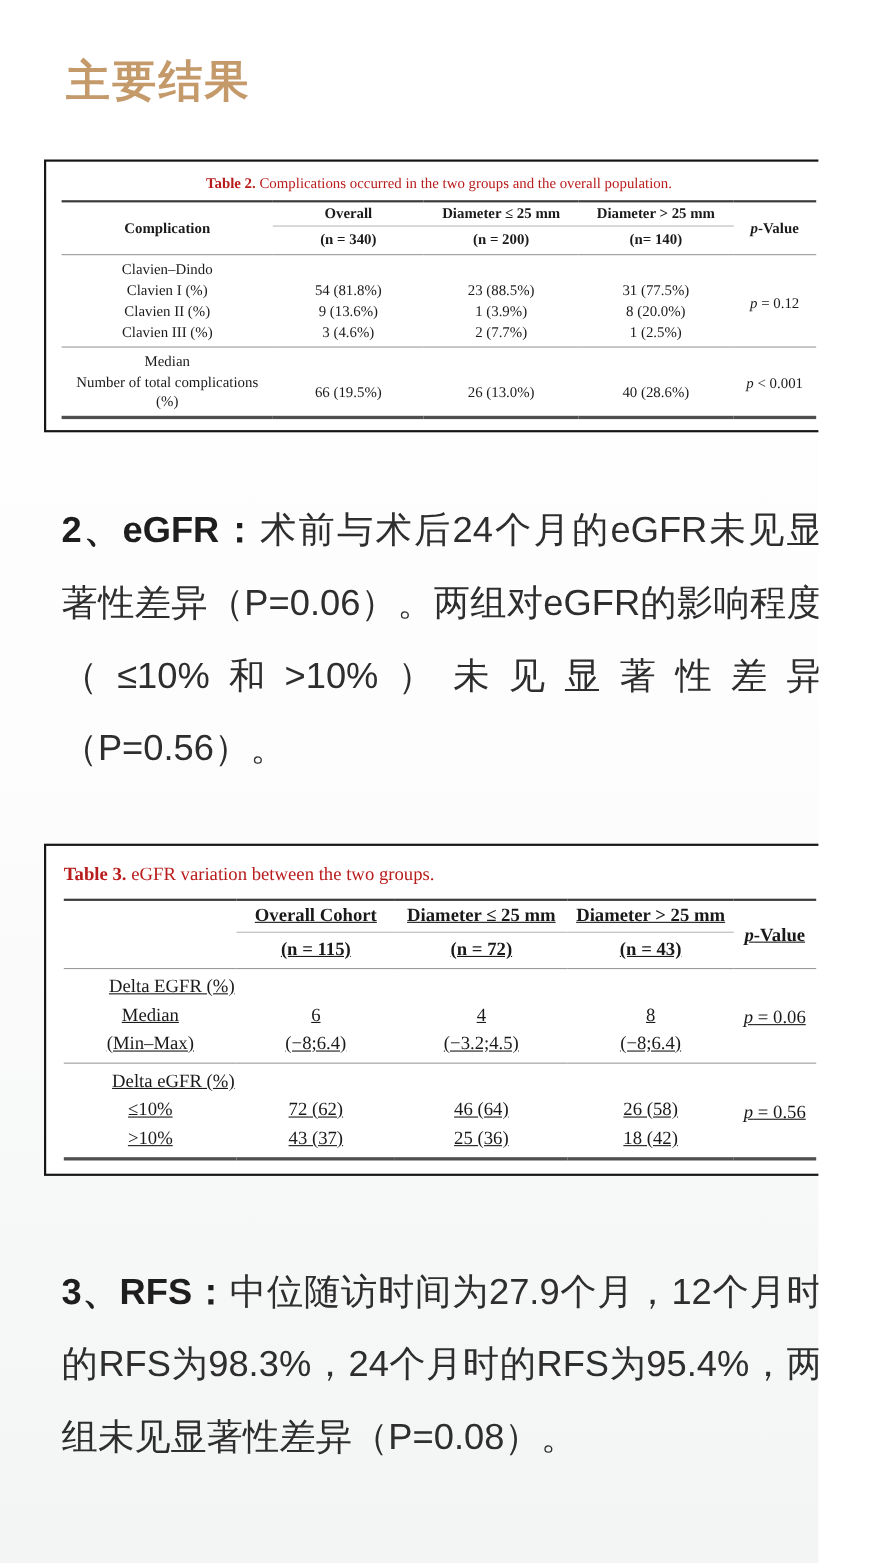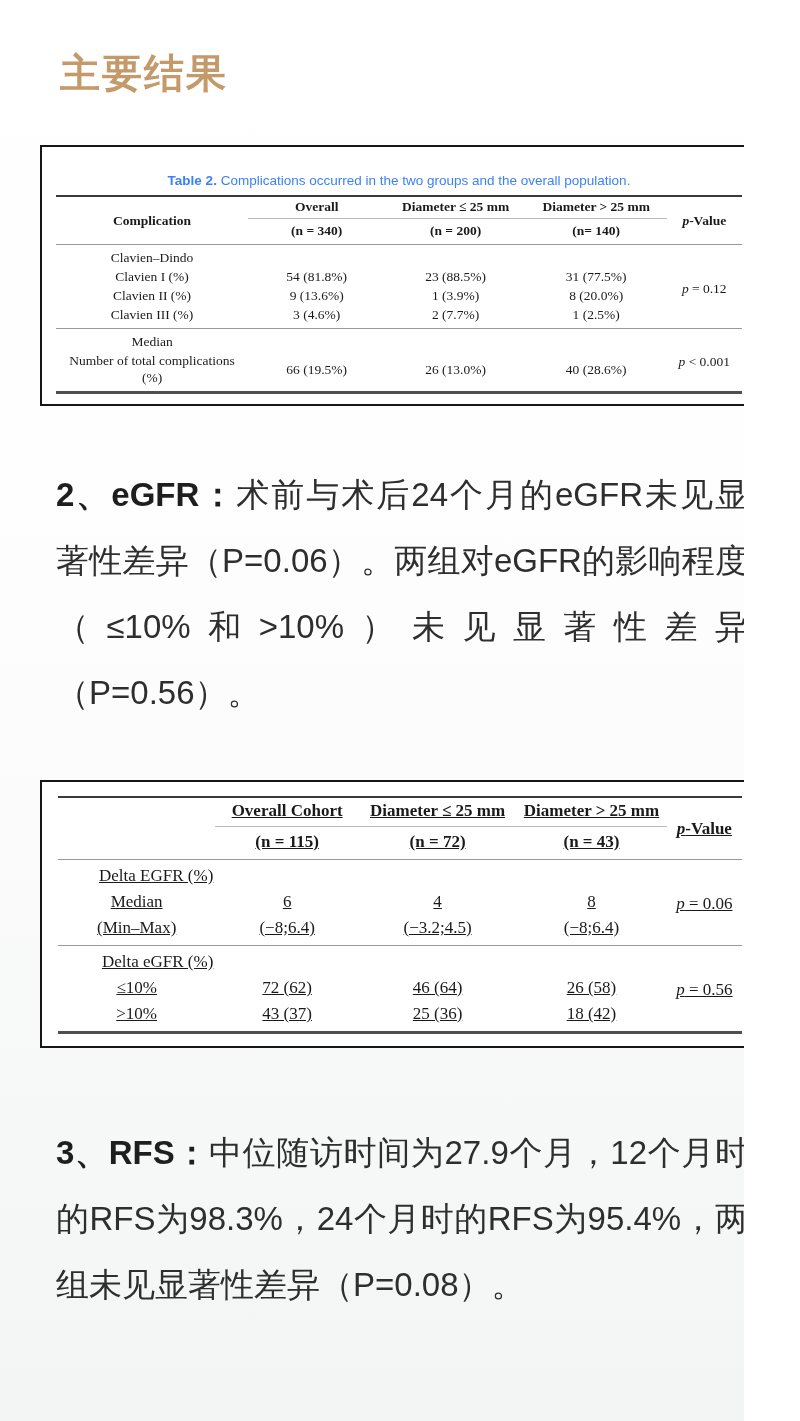--- a/index.html
+++ b/index.html
@@ -36,23 +36,23 @@
 
   .card {
     background: #ffffff;
     border: 2px solid #161616;
     margin-left: 40px;
   }
   .card2 { width: 718px; margin-top: 44px; padding: 10px 14px 10px; }
   .card3 { width: 720px; margin-top: 54px; padding: 14px 16px 12px; }
 
   .caption {
-    font-family: Liberation Sans, sans-serif;
-    color: #3b82f6;
-    margin: 16px 0 7px;
+    font-family: Liberation Serif, serif;
+    color: #b91c1c;
+    margin: 2px 0 7px;
   }
   .card2 .caption { text-align: center; font-size: 13.5px; }
   .card3 .caption { text-align: left;  font-size: 17px; margin-bottom: 12px; }
 
   table {
     width: 100%;
     border-collapse: collapse;
     font-family: "Liberation Serif", serif;
     color: #1A1A1A;
   }
@@ -153,20 +153,21 @@
       <tr class="rule-bottom">
             <td colspan="5"></td>
           </tr>
     </tbody>
       </table>
   </div>
 
   <p class="para p2"><b>2、eGFR：</b><span>术前与术后24个月的eGFR未见显著性差异（P=0.06）。两组对eGFR的影响程度（≤10%和&gt;10%）未见显著性差异（P=0.56）。</span></p>
 
   <div class="card card3">
+    <div class="caption"><b>Table 3.</b><span> eGFR variation between the two groups.</span></div>
     <table class="t3">
       <colgroup>
           <col style="width:23%">
           <col style="width:21%">
           <col style="width:23%">
           <col style="width:22%">
           <col style="width:11%">
         </colgroup>
       <tbody>
           <tr class="rule-thick">

